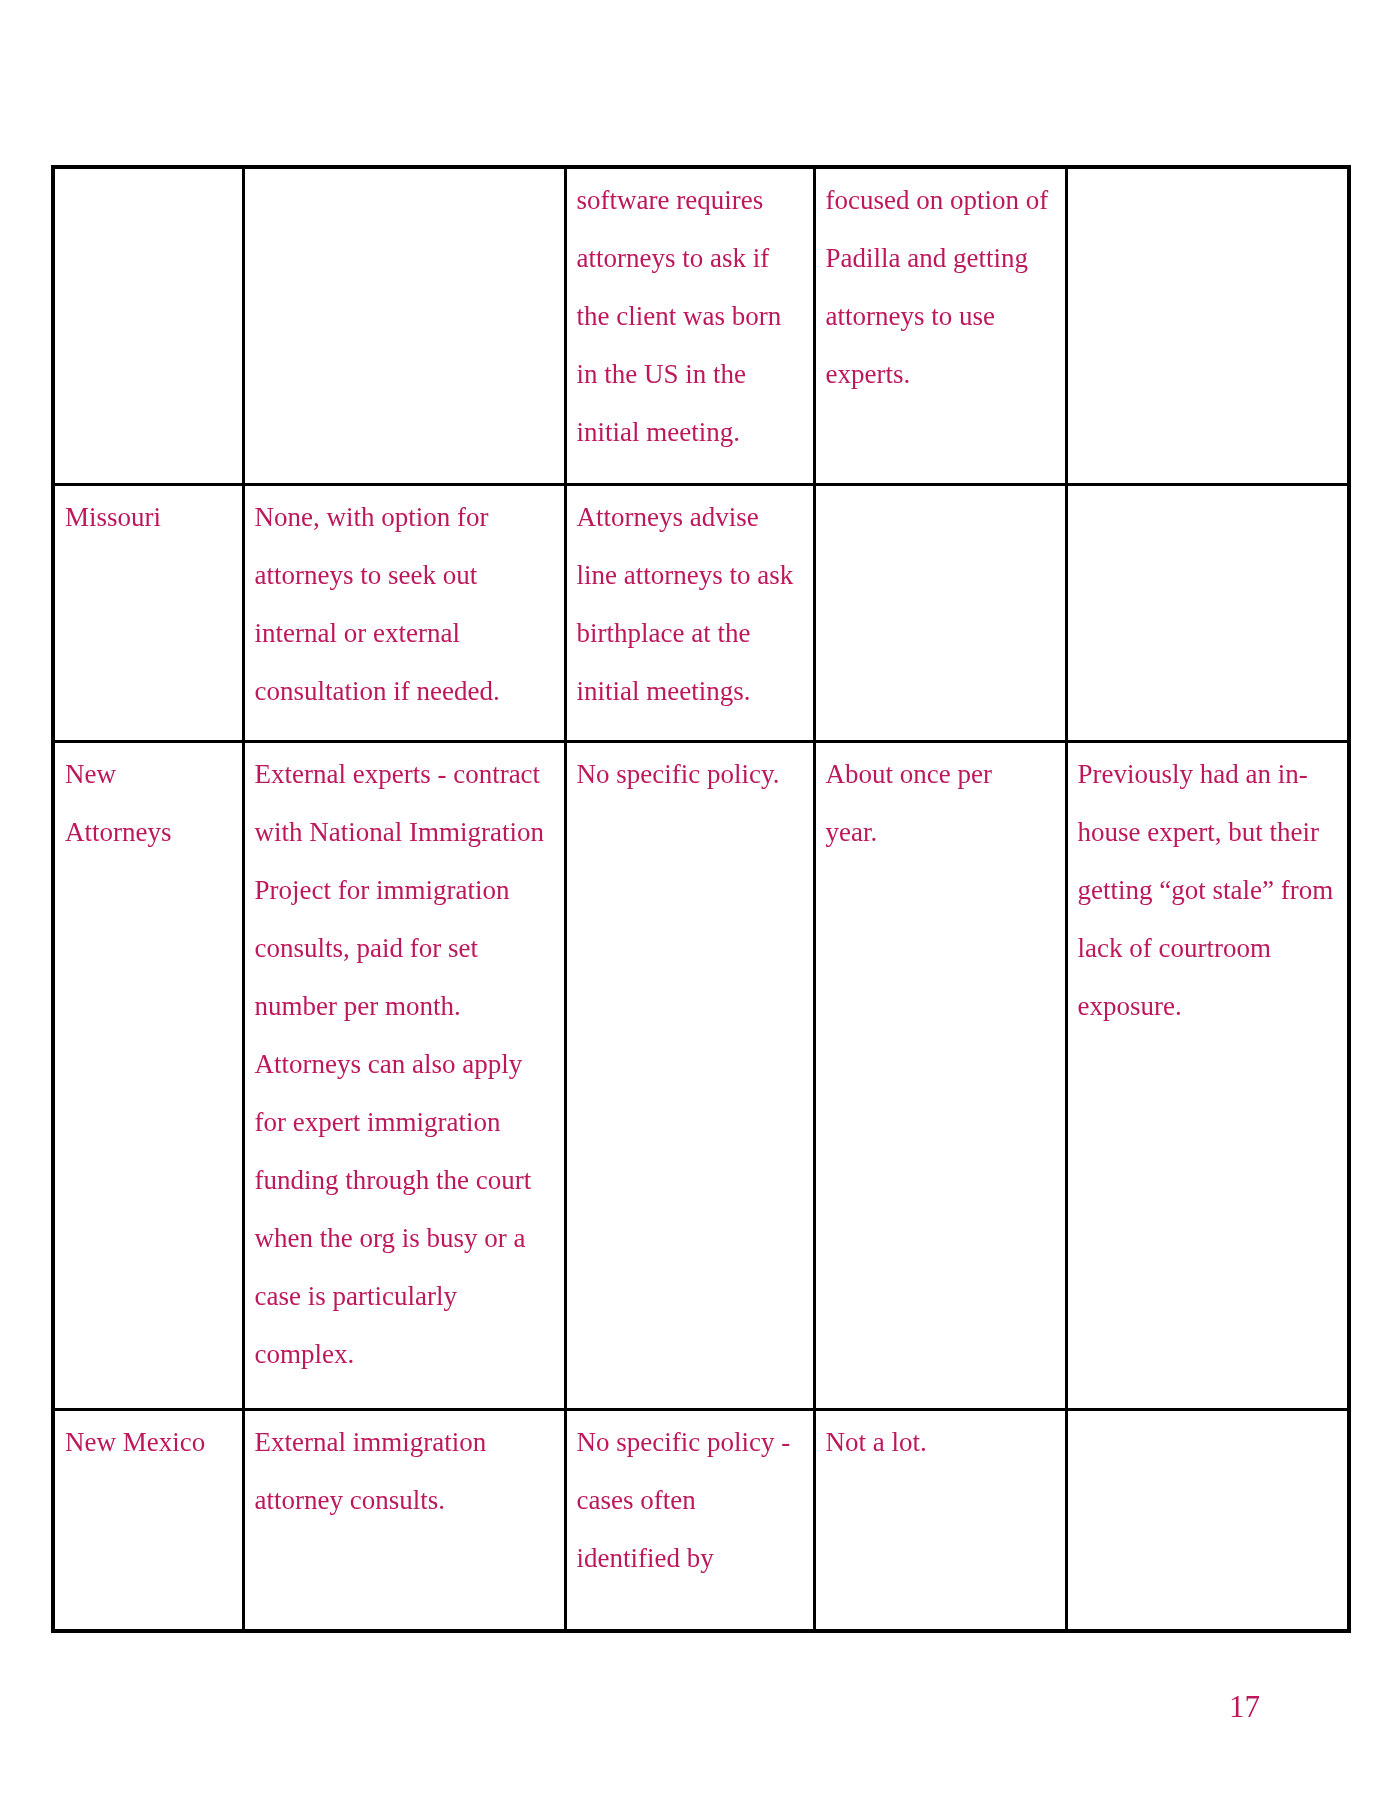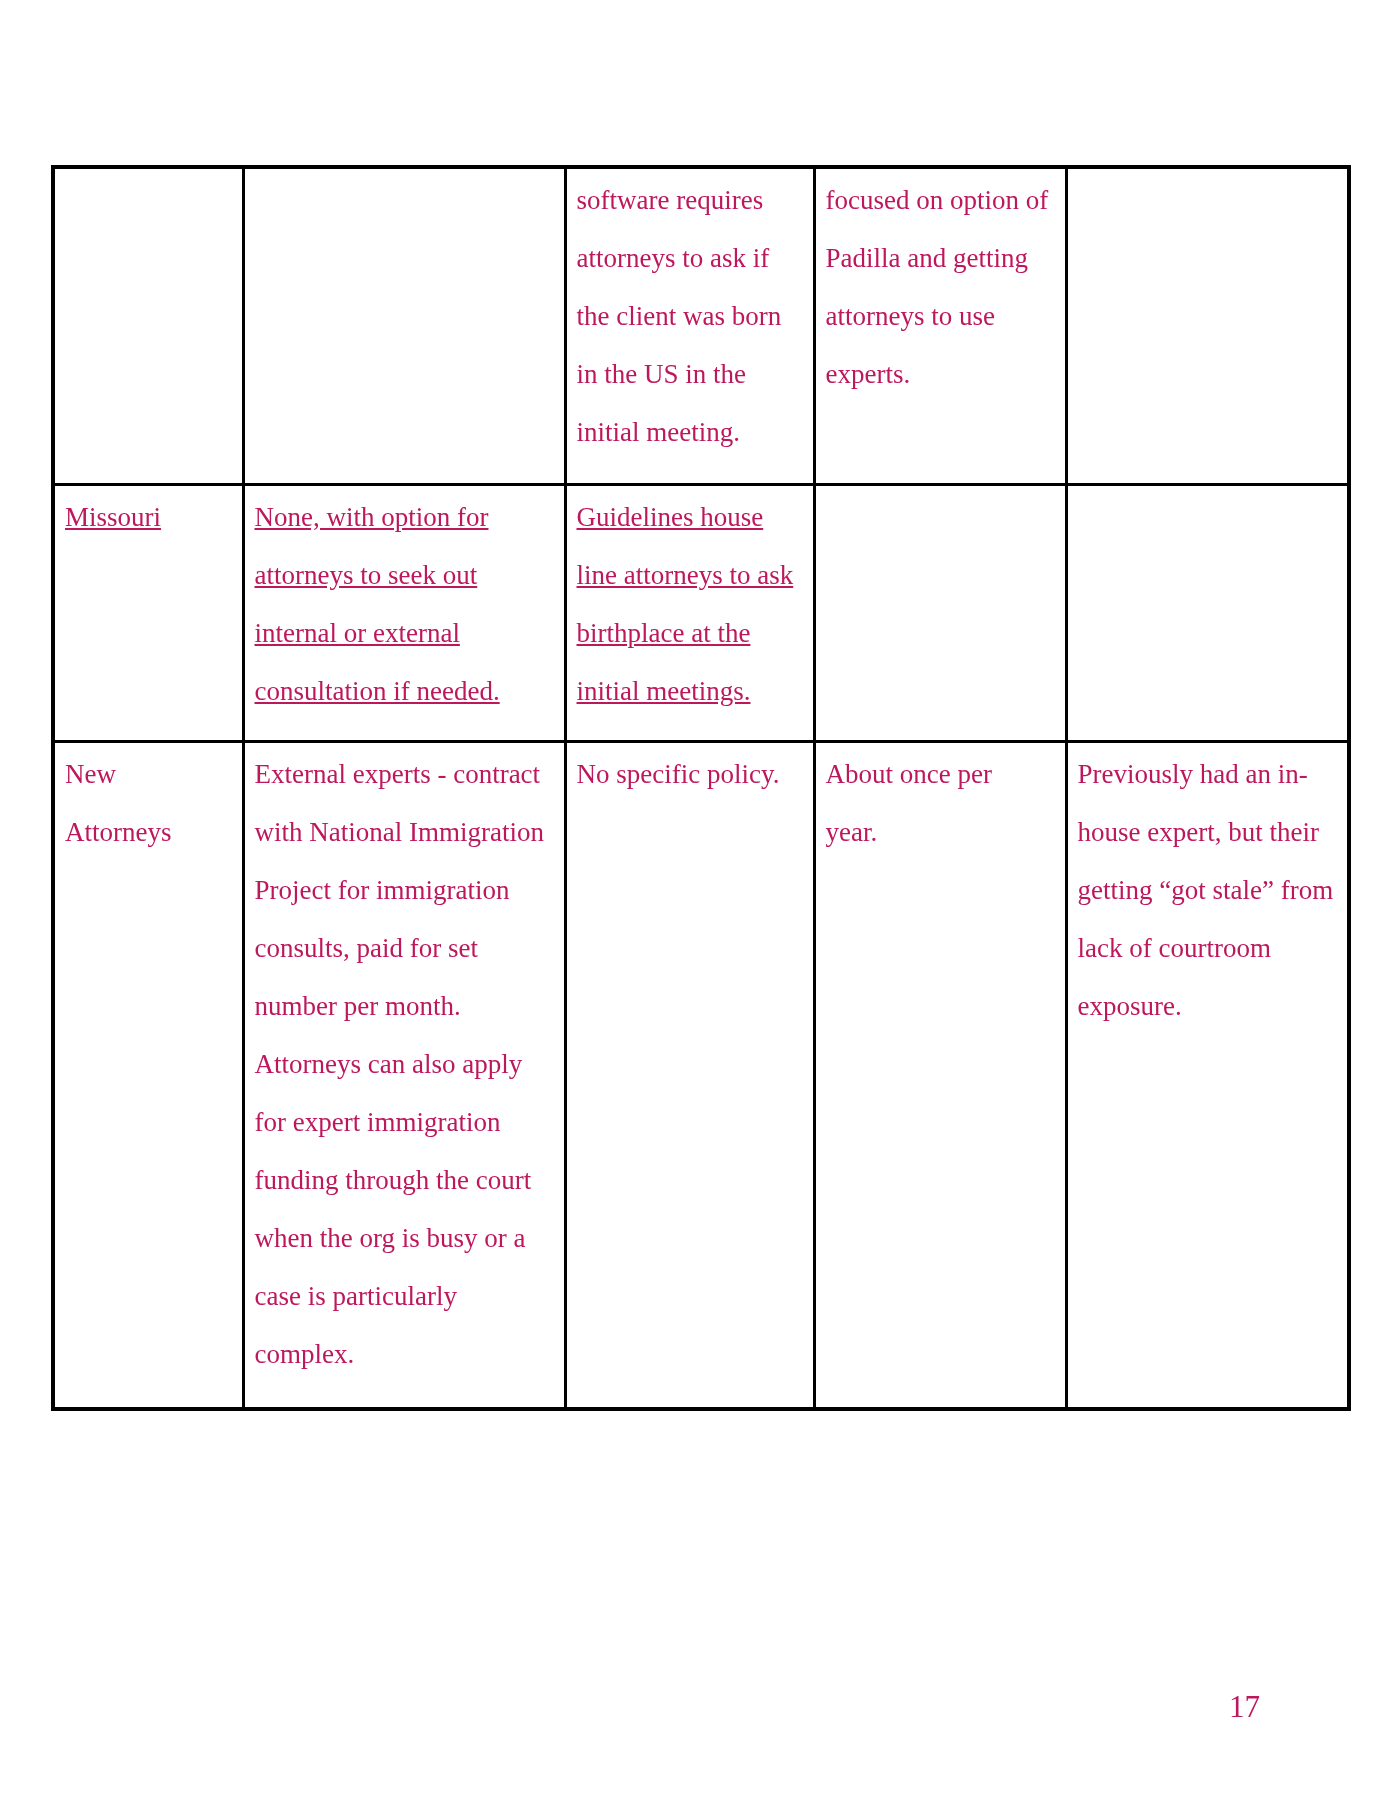--- a/index.html
+++ b/index.html
@@ -30,21 +30,21 @@
     border: 3px solid #000000;
     vertical-align: top;
     padding: 2px 8px 0 10px;
     font-size: 27px;
     line-height: 58px;
     white-space: pre-line;
     overflow: hidden;
     word-wrap: break-word;
   }
   tr.r0 { height: 317px; }
-  tr.r1 { height: 257px; text-decoration: underline; }
+  tr.r1 { height: 257px; }
   tr.r2 { height: 668px; }
   tr.r3 { height: 222px; }
   .i { }
   .page-number {
     position: absolute;
     left: 1205px;
     top: 1691px;
     font-size: 31px;
     line-height: 32px;
   }
@@ -76,21 +76,21 @@
 attorneys to use
 experts.</span></td>
         <td></td>
       </tr>
       <tr class="r1">
         <td>Missouri</td>
         <td>None, with option for
 attorneys to seek out
 internal or external
 consultation if needed.</td>
-        <td>Guidelines house
+        <td>Attorneys advise
 line attorneys to ask
 birthplace at the
 initial meetings.</td>
         <td></td>
         <td></td>
       </tr>
       <tr class="r2">
         <td>New
 Attorneys</td>
         <td>External experts - contract
@@ -106,18 +106,28 @@
 complex.</td>
         <td>No specific policy.</td>
         <td>About once per
 year.</td>
         <td>Previously had an in-
 house expert, but their
 getting “got stale” from
 lack of courtroom
 exposure.</td>
       </tr>
+      <tr class="r3">
+        <td>New Mexico</td>
+        <td>External immigration
+attorney consults.</td>
+        <td>No specific policy -
+cases often
+identified by</td>
+        <td>Not a lot.</td>
+        <td></td>
+      </tr>
     </tbody>
   </table>
 
   <div class="page-number">17</div>
 
 </div>
 
 </body></html>

